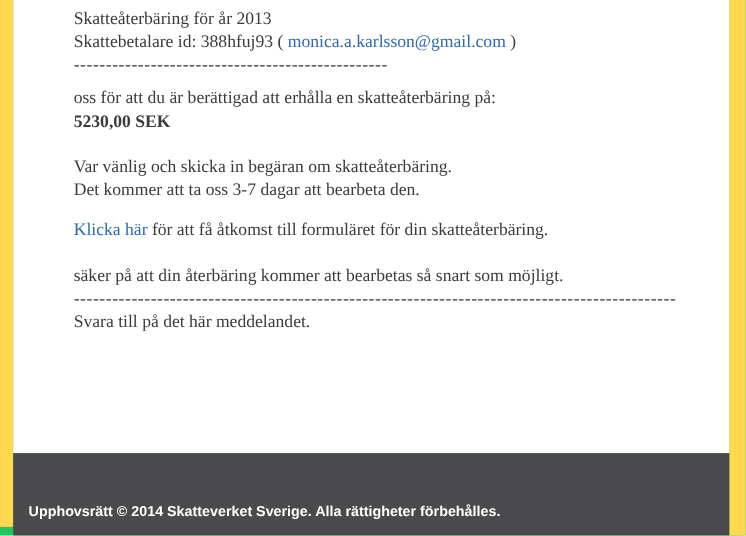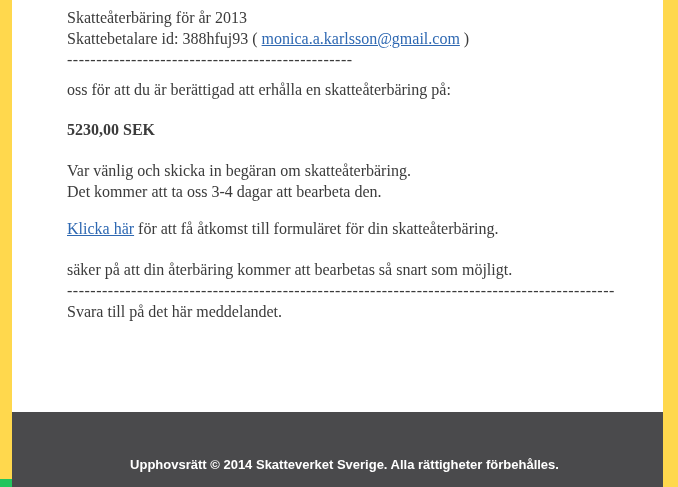--- a/index.html
+++ b/index.html
@@ -44,43 +44,41 @@
     line-height: 21px;
   }
   .content .line {
     white-space: nowrap;
   }
   .dashes {
     letter-spacing: 0.5px;
     color: #3B3B3B;
   }
   .block-intro   { margin-top: 9px; }
-  .block-amount  { margin-top: 19px; font-weight: bold; }
+  .block-amount  { font-weight: bold; }
   .block-request { margin-top: 20px; }
   .block-link    { margin-top: 16px; }
   .block-final   { margin-top: 20px; }
   a.email-link, a.action-link {
     color: #2E68B2;
-    text-decoration: underline;
     cursor: pointer;
   }
   .footer {
     position: absolute;
     left: 12px;
     top: 412px;
     width: 651px;
     height: 75px;
     background: #4A4A4C;
     box-sizing: border-box;
     padding: 45px 0 0 14px;
     color: #ffffff;
     font-family: "Liberation Sans", sans-serif;
     font-size: 13px;
     font-weight: bold;
-    text-align: center;
   }
 </style>
 </head>
 <body>
 
 <div class="page">
 
   <div class="side-strip left"></div>
   <div class="side-strip right"></div>
 
@@ -95,21 +93,21 @@
     </div>
 
     <div class="block-intro">
       <div class="line">oss för att du är berättigad att erhålla en skatteåterbäring på:</div>
     </div>
 
     <div class="block-amount line">5230,00 SEK</div>
 
     <div class="block-request">
       <div class="line">Var vänlig och skicka in begäran om skatteåterbäring.</div>
-      <div class="line">Det kommer att ta oss 3-4 dagar att bearbeta den.</div>
+      <div class="line">Det kommer att ta oss 3-7 dagar att bearbeta den.</div>
     </div>
 
     <div class="block-link line">
       <a class="action-link">Klicka här</a><span> för att få åtkomst till formuläret för din skatteåterbäring.</span>
     </div>
 
     <div class="block-final">
       <div class="line">säker på att din återbäring kommer att bearbetas så snart som möjligt.</div>
       <div class="line dashes">----------------------------------------------------------------------------------------------</div>
       <div class="line">Svara till på det här meddelandet.</div>

